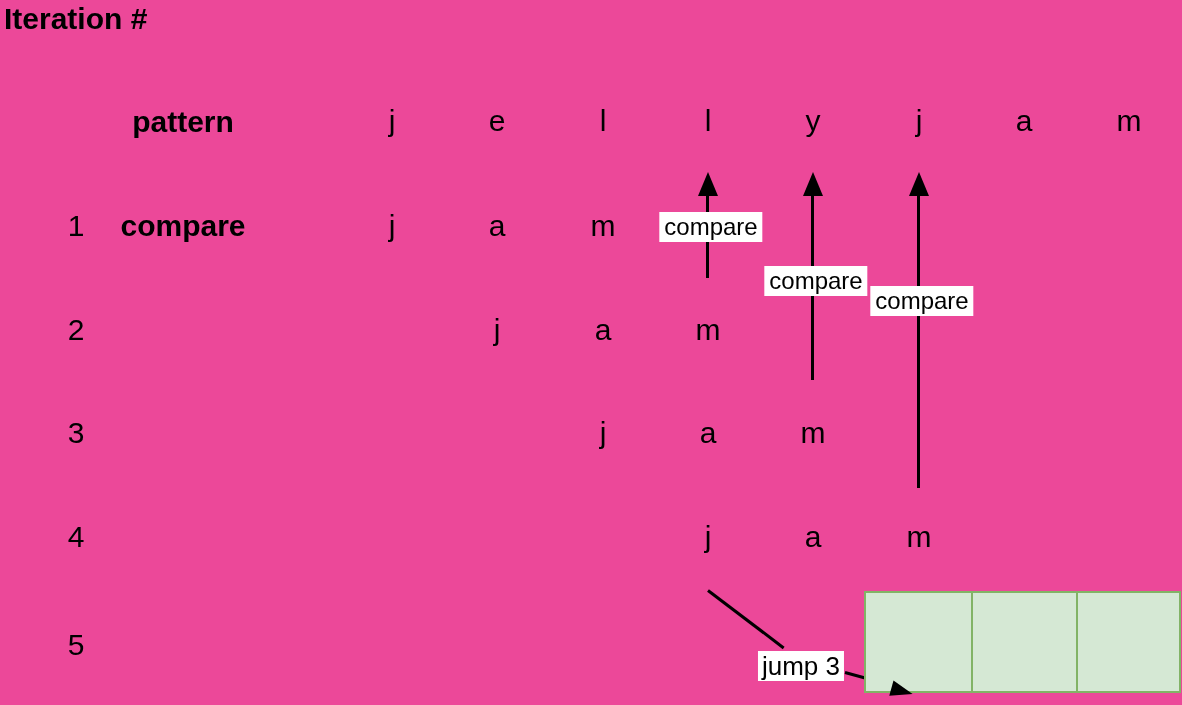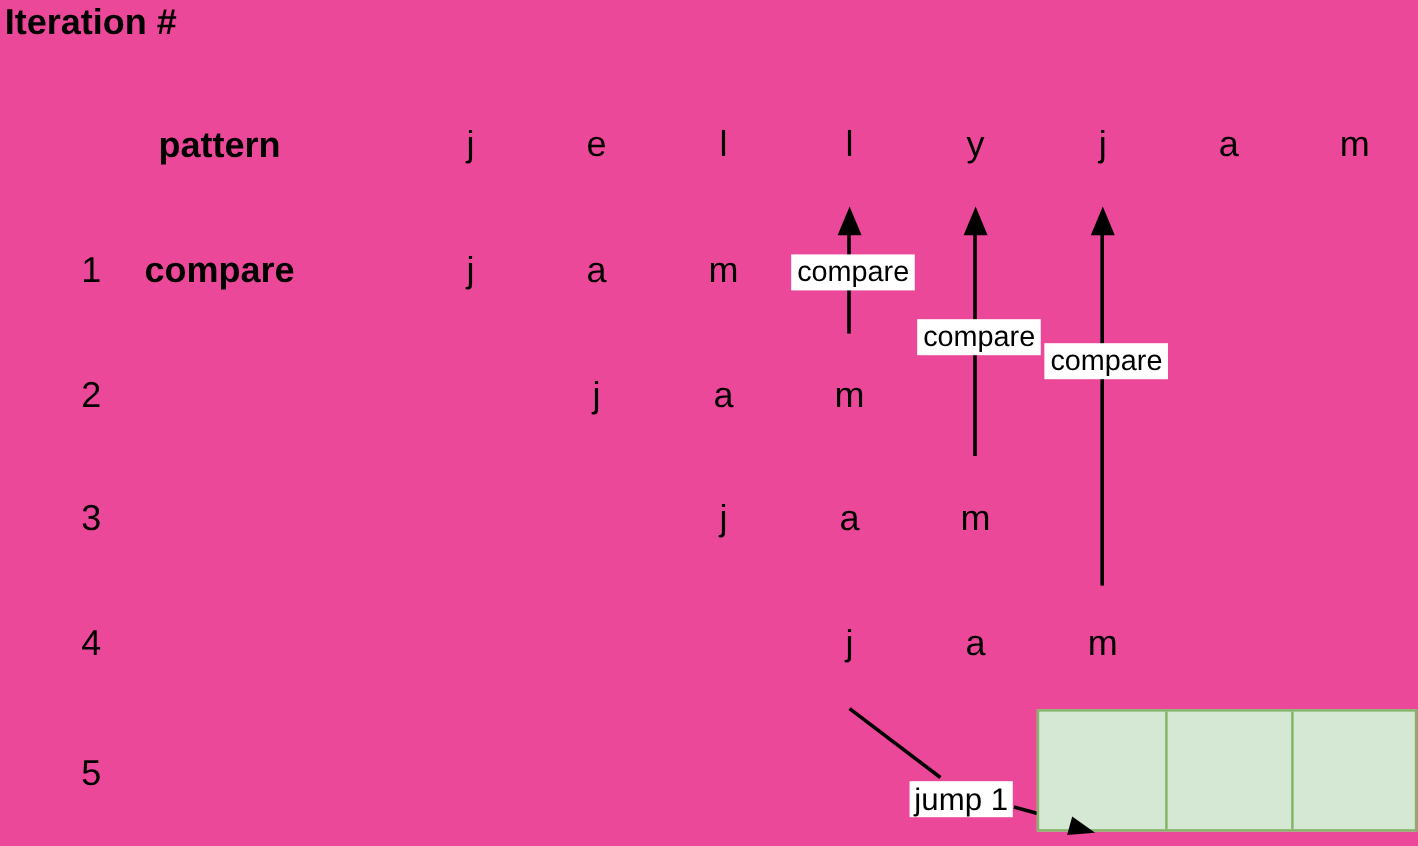--- a/index.html
+++ b/index.html
@@ -69,21 +69,21 @@
     width: 2px;
   }
 </style>
 </head>
 <body>
 
 <div class="canvas" id="diagram">
   <div class="title">Iteration #</div>
   <div class="txt bold-label" style="left:183px; top:122px;">pattern</div>
   <div class="txt bold-label" style="left:183px; top:226px;">compare</div>
-  <div class="txt jump-label" style="left:801px; top:666px;">jump 1</div>
+  <div class="txt jump-label" style="left:801px; top:666px;">jump 3</div>
 <div class="match-box" style="left: 864px; top: 591px; width: 317px; height: 102px; background: rgb(213, 232, 212); border: 2px solid rgb(130, 179, 102);">
       <div class="divider" style="left: 105px; background: rgb(130, 179, 102);"></div>
       <div class="divider" style="left: 210px; background: rgb(130, 179, 102);"></div>
     </div>
     <div class="txt letter" style="left: 392px; top: 121px;">j</div>
     <div class="txt letter" style="left: 497px; top: 121px;">e</div>
     <div class="txt letter" style="left: 603px; top: 121px;">l</div>
     <div class="txt letter" style="left: 708px; top: 121px;">l</div>
     <div class="txt letter" style="left: 813px; top: 121px;">y</div>
     <div class="txt letter" style="left: 919px; top: 121px;">j</div>

